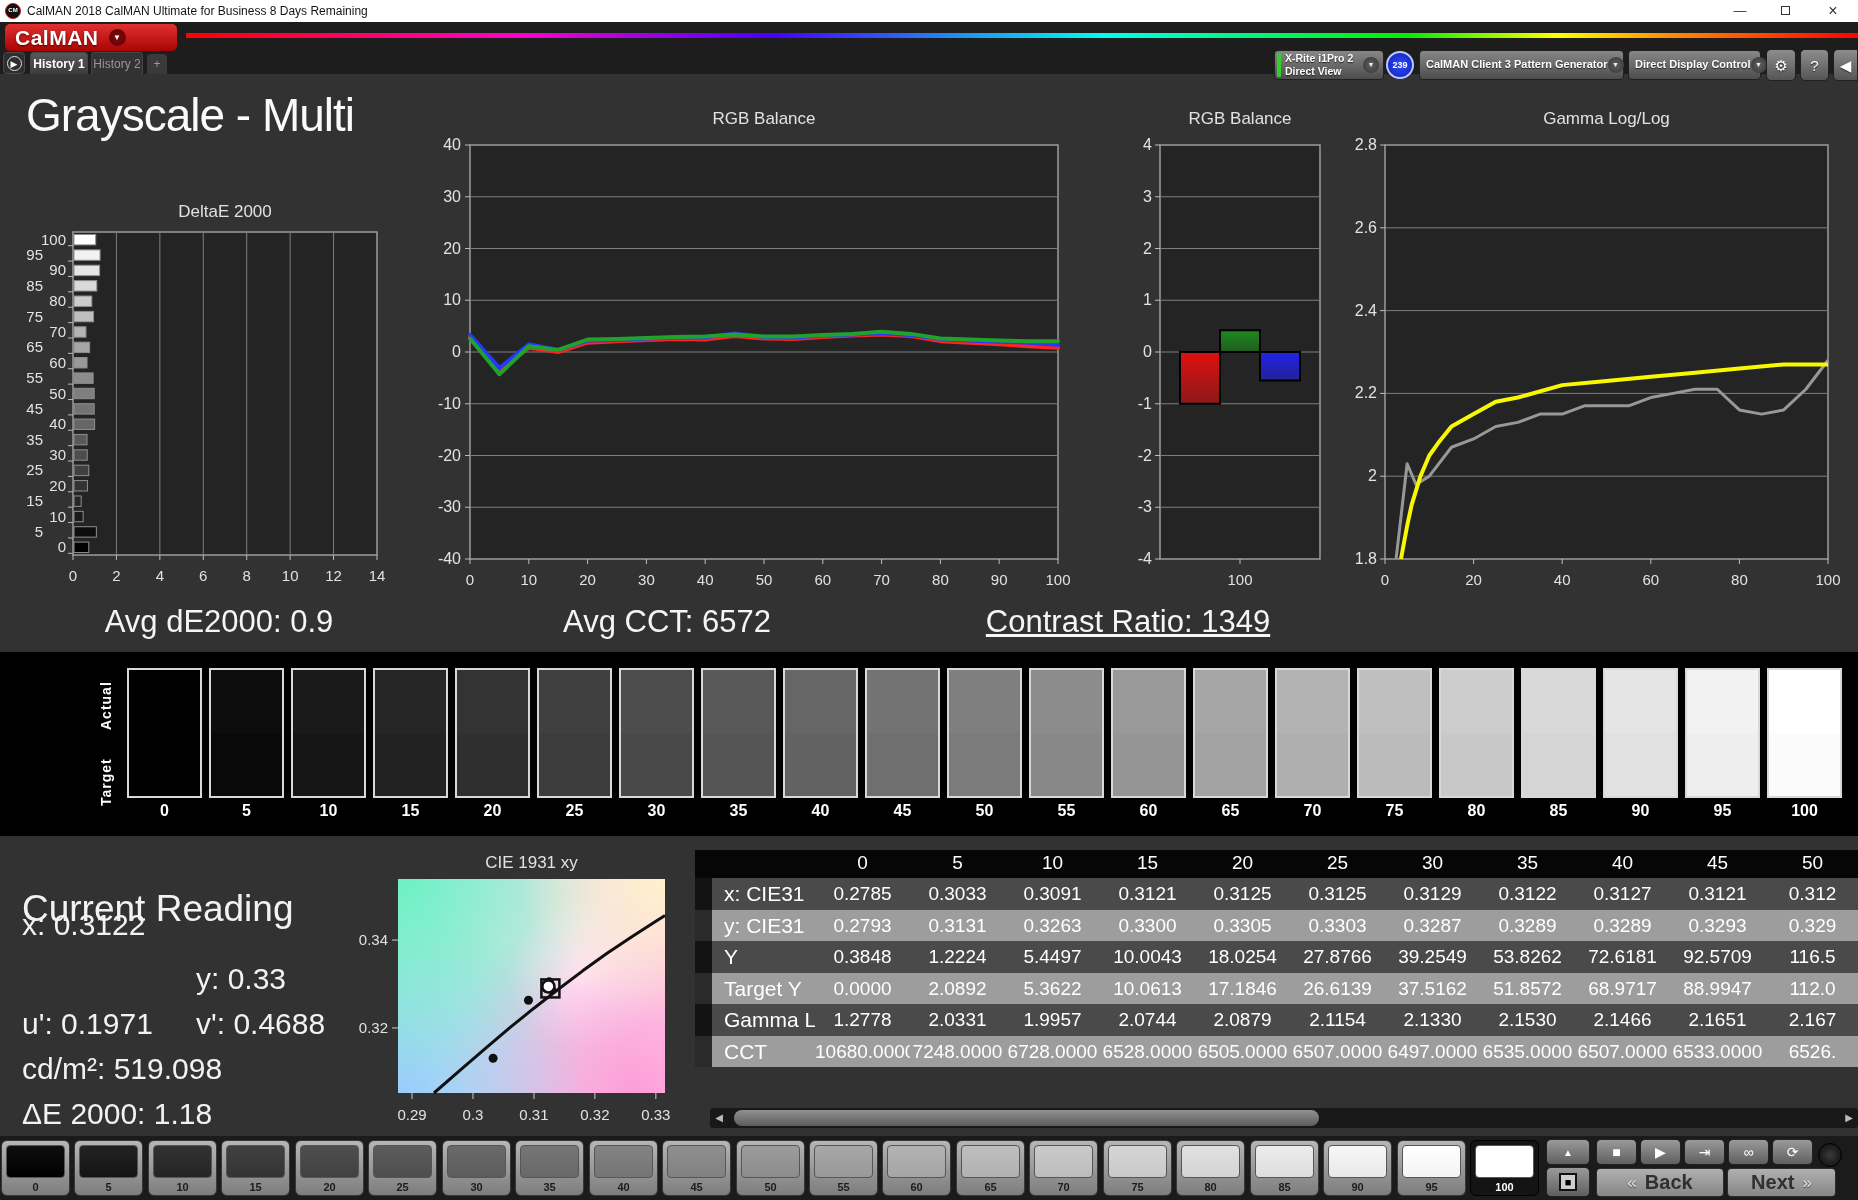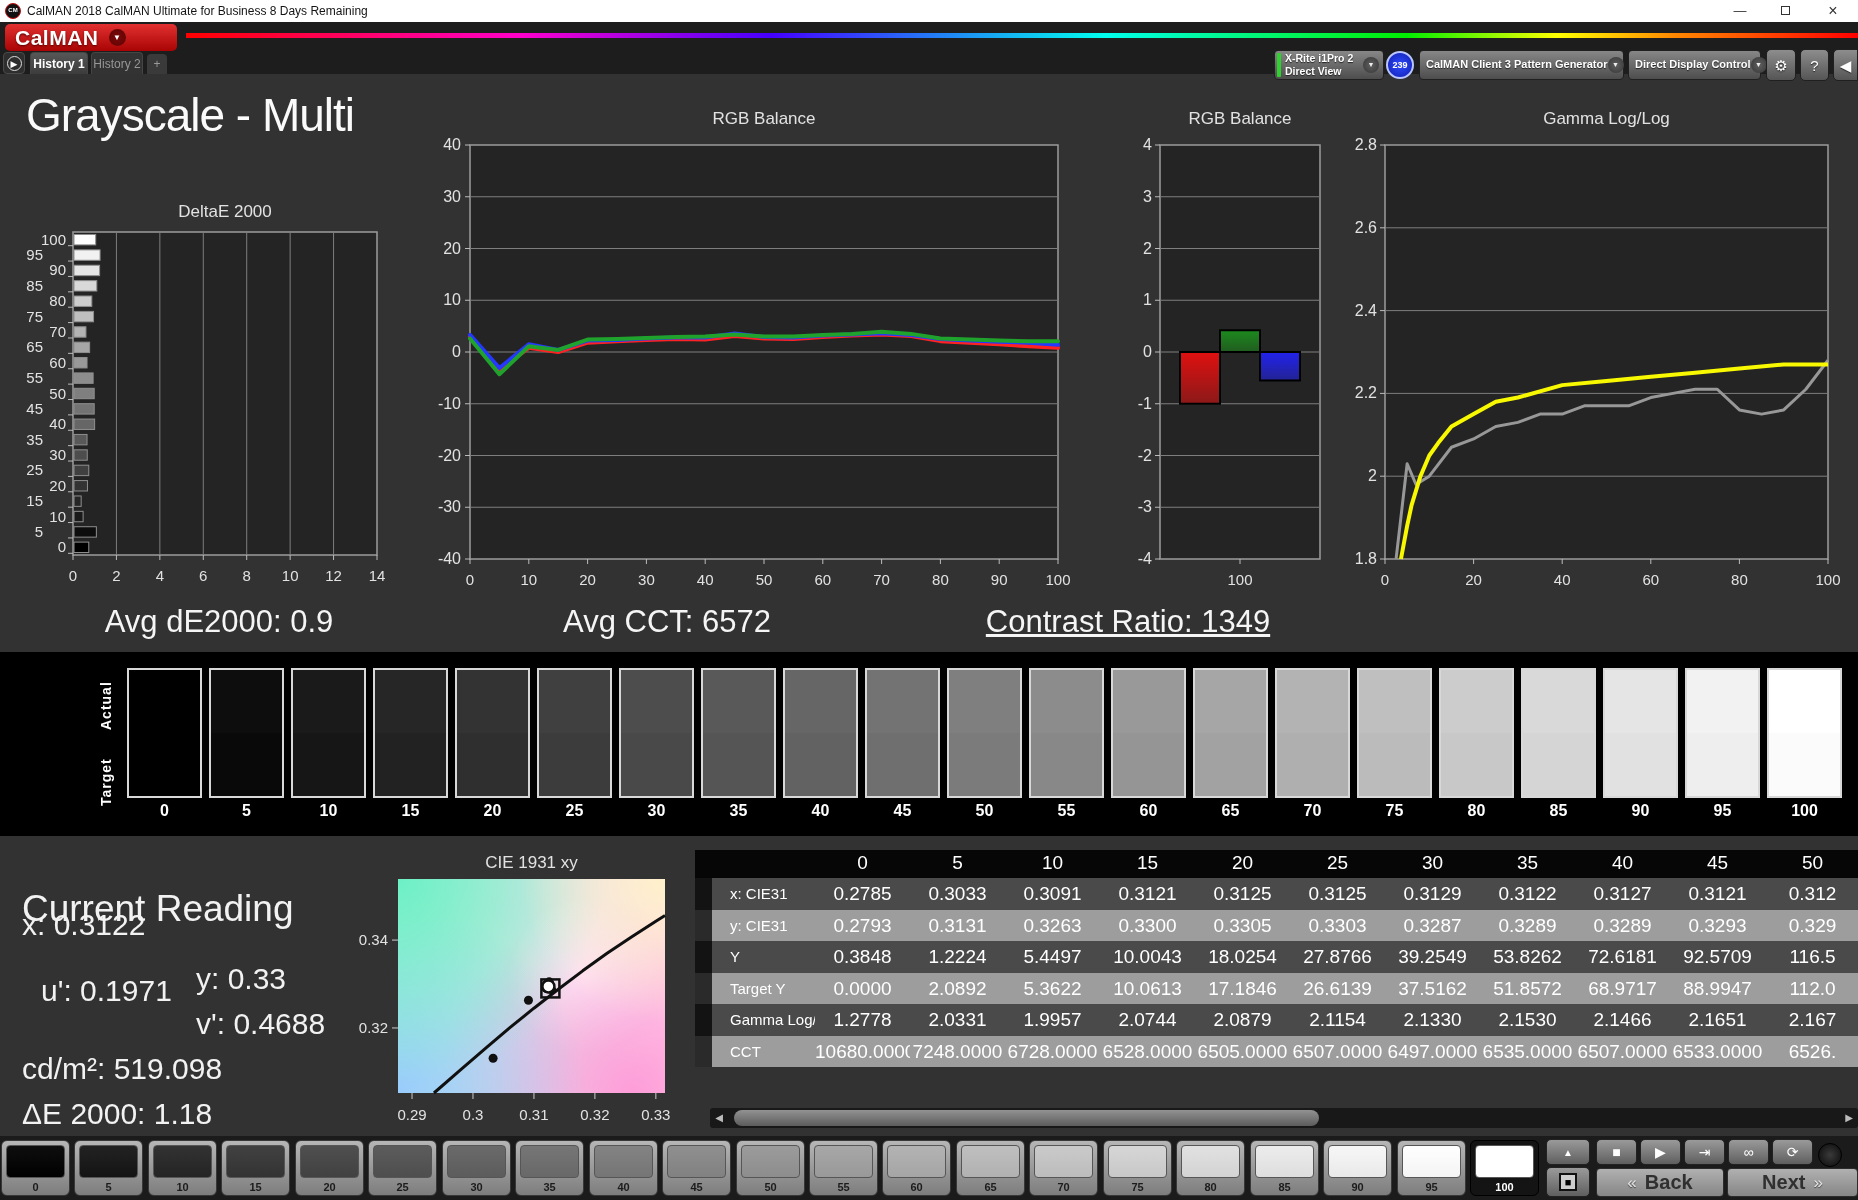--- a/index.html
+++ b/index.html
@@ -65,21 +65,21 @@
 
 
 #grid{position:absolute;left:695px;top:850px;width:1163px;height:249px;overflow:hidden;}
 .trow{display:flex;height:31.5px;}
 .thead{height:28px;background:#060606;}
 .tdark{background:#4a4a4a;}
 .tlight{background:#9d9d9d;}
 .tgut{width:17px;flex:none;background:#131313;}
 .tlight .tgut{background:#2a2a2a;}
 .thead .tgut,.thead .tlabel{background:transparent;}
-.tlabel{width:103px;flex:none;font-size:15px;color:#fff;line-height:31.5px;padding-left:18px;white-space:nowrap;overflow:hidden;}
+.tlabel{width:103px;flex:none;font-size:21px;color:#fff;line-height:31.5px;padding-left:12px;white-space:nowrap;overflow:hidden;}
 .tcell{width:95px;flex:none;text-align:center;color:#fff;font-size:19px;line-height:31.5px;white-space:nowrap;overflow:hidden;}
 .thead .tcell{line-height:26px;text-align:center;}
 #hscroll{position:absolute;left:710px;top:1108px;width:1148px;height:20px;background:#181818;border-radius:3px;}
 .scr-btn{position:absolute;top:0;width:18px;height:20px;color:#bbb;font-size:10px;text-align:center;line-height:20px;}
 #scr-thumb{position:absolute;left:24px;top:2px;width:585px;height:16px;border-radius:8px;background:linear-gradient(#929292,#5c5c5c);}
 
 
 #patch-band{position:absolute;left:0;top:1136px;width:1858px;height:64px;background:#1b1b1b;}
 .ptile{position:absolute;top:4px;width:69px;height:56px;border-radius:6px;background:linear-gradient(#b6b6b6,#7d7d7d);border:1px solid #383838;}
 .ptile .pp{position:absolute;left:4px;top:4px;width:59px;height:33px;border-radius:4px;border:1px solid #565656;}
@@ -416,21 +416,21 @@
         <div class="gsw" style="left: 1685px; background: linear-gradient(rgb(242, 242, 242) 0px, rgb(242, 242, 242) 50%, rgb(238, 238, 238) 50%, rgb(238, 238, 238) 100%);"></div>
         <div class="gsw-lab" style="left: 1685px;">95</div>
         <div class="gsw" style="left: 1767px; background: linear-gradient(rgb(255, 255, 255) 0px, rgb(255, 255, 255) 50%, rgb(251, 251, 251) 50%, rgb(251, 251, 251) 100%);"></div>
         <div class="gsw-lab" style="left: 1767px;">100</div>
       </div>
   </div>
 
   <div id="reading-title">Current Reading</div>
   <div class="rd" style="left:22px;top:908px;">x: 0.3122</div>
   <div class="rd" style="left:196px;top:962px;">y: 0.33</div>
-  <div class="rd" style="left:22px;top:974px;margin-left:19px;">u': 0.1971</div>
+  <div class="rd" style="left:22px;top:1007px;">u': 0.1971</div>
   <div class="rd" style="left:196px;top:1007px;">v': 0.4688</div>
   <div class="rd" style="left:22px;top:1052px;">cd/m²: 519.098</div>
   <div class="rd" style="left:22px;top:1097px;">ΔE 2000: 1.18</div>
 
   <div id="cie-title">CIE 1931 xy</div>
   <div id="cie-grad"></div>
   <svg id="cie-svg" style="left:340px;top:850px;" width="340" height="300">
       <line x1="72.0205479452053" y1="243" x2="72.0205479452053" y2="249" stroke="#ccc"></line>
       <text x="72.0205479452053" y="270" font-size="15" text-anchor="middle" fill="#e2e2e2">0.29</text>
       <line x1="132.97945205479436" y1="243" x2="132.97945205479436" y2="249" stroke="#ccc"></line>
@@ -669,19 +669,19 @@
         <div class="cbtn" style="left: 1640px; top: 3px; width: 41px; height: 26px; line-height: 25px; font-size: 14px;"><span>▶</span></div>
         <div class="cbtn" style="left: 1684px; top: 3px; width: 41px; height: 26px; line-height: 25px; font-size: 14px;"><span>⇥</span></div>
         <div class="cbtn" style="left: 1728px; top: 3px; width: 41px; height: 26px; line-height: 25px; font-size: 14px;"><span>∞</span></div>
         <div class="cbtn" style="left: 1772px; top: 3px; width: 41px; height: 26px; line-height: 25px; font-size: 14px;"><span>⟳</span></div>
       </div>
     <div id="led"></div>
     <div class="navbtn" style="left:1596px;width:128px;">
       <span class="arr">«</span>
       <span>Back</span>
     </div>
-    <div class="navbtn" style="left:1727px;width:131px;">
+    <div class="navbtn" style="left:1727px;width:109px;">
       <span>Next</span>
       <span class="arr">»</span>
     </div>
   </div>
 
 </div>
 
 </body></html>

